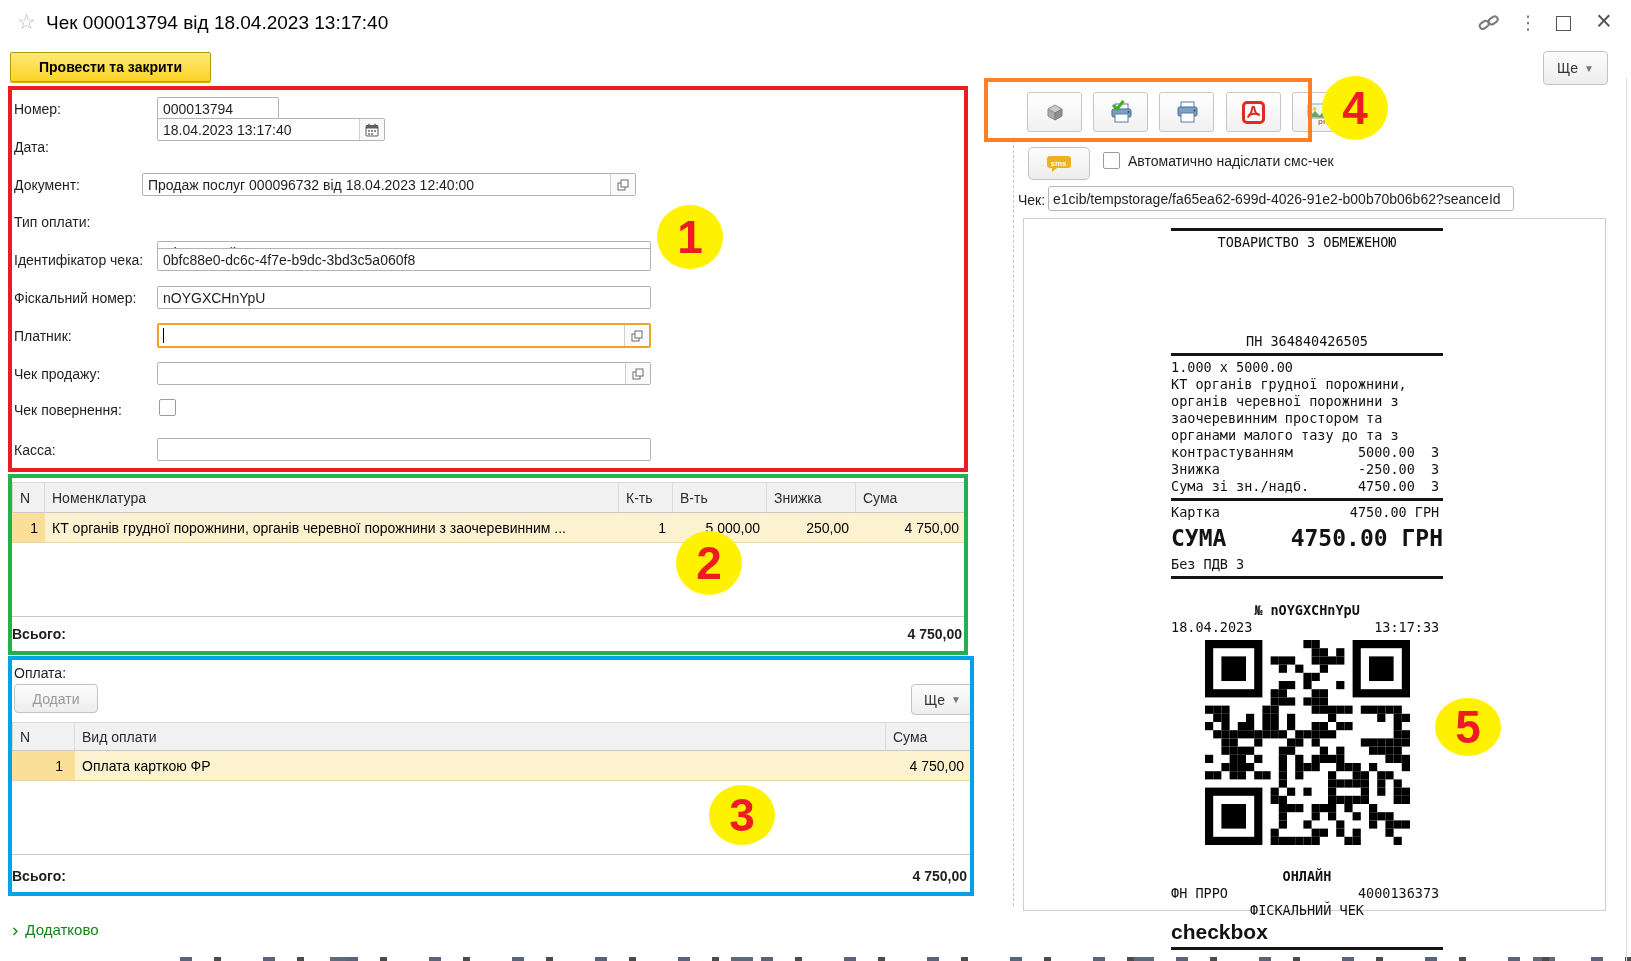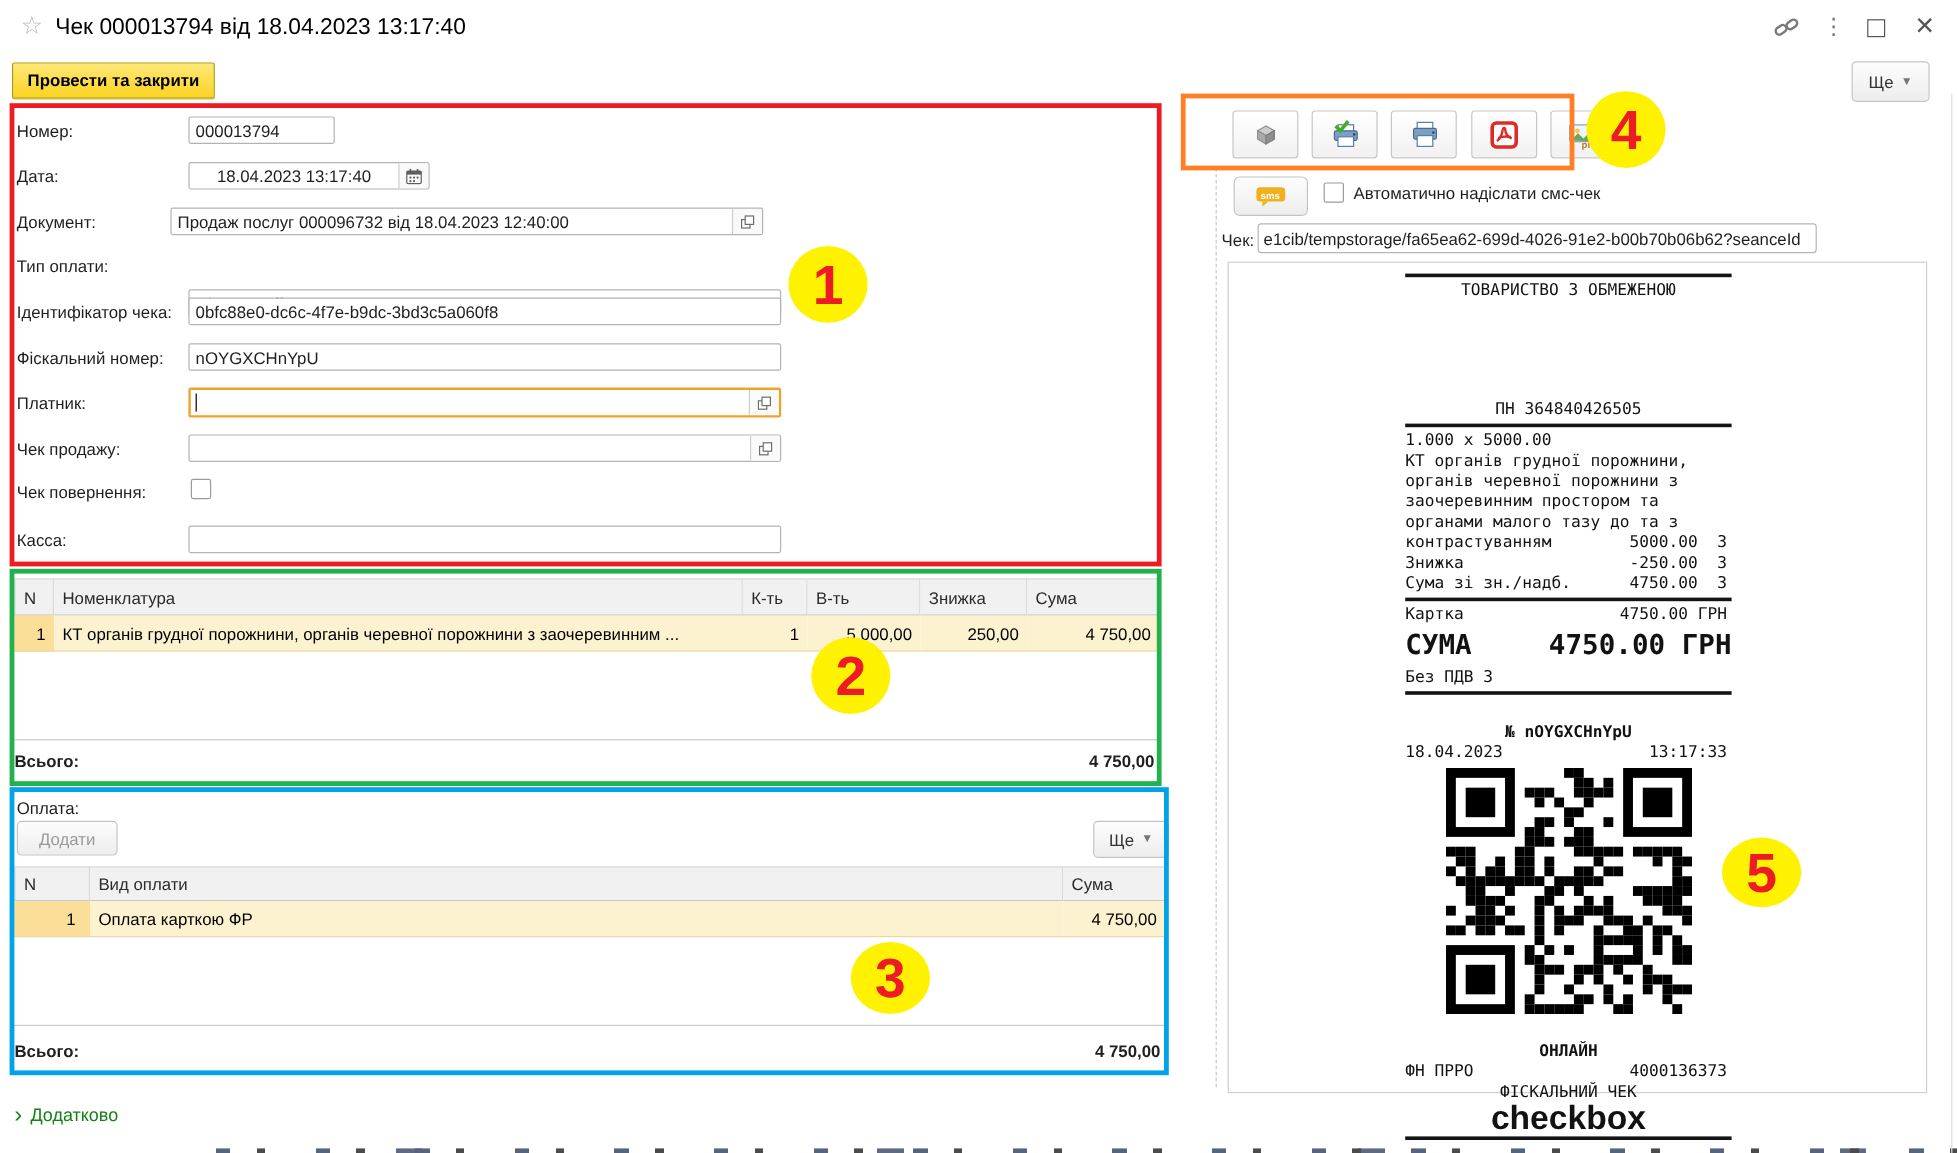--- a/index.html
+++ b/index.html
@@ -11,21 +11,21 @@
   
   .star{font-size:21px;color:#b9b9b9;line-height:24px;}
   .title{font-size:19px;color:#000;line-height:26px;white-space:nowrap;}
   .win-ico{color:#666;display:flex;align-items:center;justify-content:center;cursor:default;}
   .kebab{font-size:19px;line-height:20px;color:#777;}
   .maxbox{width:13px;height:13px;border:1.6px solid #555;}
   .closex{font-size:27px;line-height:24px;color:#555;font-weight:400;}
   
   .btn-yellow{
     background:linear-gradient(#ffe878,#fbd423);border:1px solid #b49c00;border-radius:2px;
-    font-size:14px;font-weight:bold;color:#000;padding:5px 12px;box-shadow:0 1px 0 #d8bd00;
+    font-size:14px;font-weight:bold;color:#000;padding:5px 28px;box-shadow:0 1px 0 #d8bd00;
   }
   .btn-gray{
     background:linear-gradient(#fdfdfd,#ededed);border:1px solid #c3c3c3;border-radius:4px;
     font-size:14px;color:#333;display:flex;align-items:center;justify-content:center;gap:6px;
   }
   .btn-gray .caret{font-size:10px;color:#777;}
   .btn-disabled{color:#9a9a9a;}
   
   .lbl{font-size:14px;color:#1f1f1f;white-space:nowrap;}
   .inp{
@@ -79,21 +79,21 @@
   .receipt-col{
     position:absolute;left:147px;top:6px;width:272px;color:#121212;
     font-family:"DejaVu Sans Mono",monospace;font-size:13.5px;line-height:17px;
   }
   .r-rule{height:3px;background:#141414;margin:3px 0;}
   .r-spacer{height:82px;}
   .r-line{white-space:pre;}
   .r-center{text-align:center;white-space:pre;}
   .r-bold{font-weight:bold;margin-top:23px;}
   .r-big{display:flex;justify-content:space-between;font-weight:bold;font-size:23px;line-height:31px;margin:2px 0;}
-  .r-logo{text-align:center;font-family:"Liberation Sans",sans-serif;font-weight:bold;font-size:28px;line-height:25px;}
+  .r-logo{text-align:left;font-family:"Liberation Sans",sans-serif;font-weight:bold;font-size:21px;line-height:25px;}
   .r-qr{display:flex;justify-content:center;margin:4px 0 3px 0;}
   
   .green-link{color:#168216;font-size:15px;display:flex;align-items:center;gap:7px;cursor:pointer;}
   .green-link .chev{font-size:19px;line-height:15px;}
   .bottom-strip{
     position:absolute;left:180px;right:0;bottom:0;height:4px;opacity:.85;
     background-image:
       repeating-linear-gradient(90deg,#3a4a66 0 12px,transparent 12px 34px,#2c2c2c 34px 41px,transparent 41px 83px),
       repeating-linear-gradient(90deg,transparent 0 150px,#44506a 150px 172px,transparent 172px 401px);
   }
@@ -123,21 +123,21 @@
   <span>Ще</span>
     <span class="caret">▼</span>
 </div>
 
 <span class="abs lbl" style="left:14px;top:101px;">Номер:</span>
 <div class="abs inp" style="left:157px;top:97px;width:122px;">
   <span class="val">000013794</span>
 </div>
 
 <span class="abs lbl" style="left:14px;top:139px;">Дата:</span>
-<div class="abs inp" style="left:157px;top:135px;width:201px;text-align:center;">
+<div class="abs inp" style="left:157px;top:118px;width:228px;">
   <span class="val">18.04.2023 13:17:40</span>
   <span class="side-btn">
     <svg width="14" height="14" viewBox="0 0 14 14">
       <rect x="1" y="2.5" width="12" height="10.5" rx="1" fill="none" stroke="#5f5f5f"></rect>
       <rect x="1" y="2.5" width="12" height="3" fill="#5f5f5f"></rect>
       <line x1="4" y1="0.8" x2="4" y2="3" stroke="#5f5f5f" stroke-width="1.4"></line>
       <line x1="10" y1="0.8" x2="10" y2="3" stroke="#5f5f5f" stroke-width="1.4"></line>
       <circle cx="4" cy="8" r="0.9" fill="#5f5f5f"></circle>
         <circle cx="7" cy="8" r="0.9" fill="#5f5f5f"></circle>
       <circle cx="10" cy="8" r="0.9" fill="#5f5f5f"></circle>

